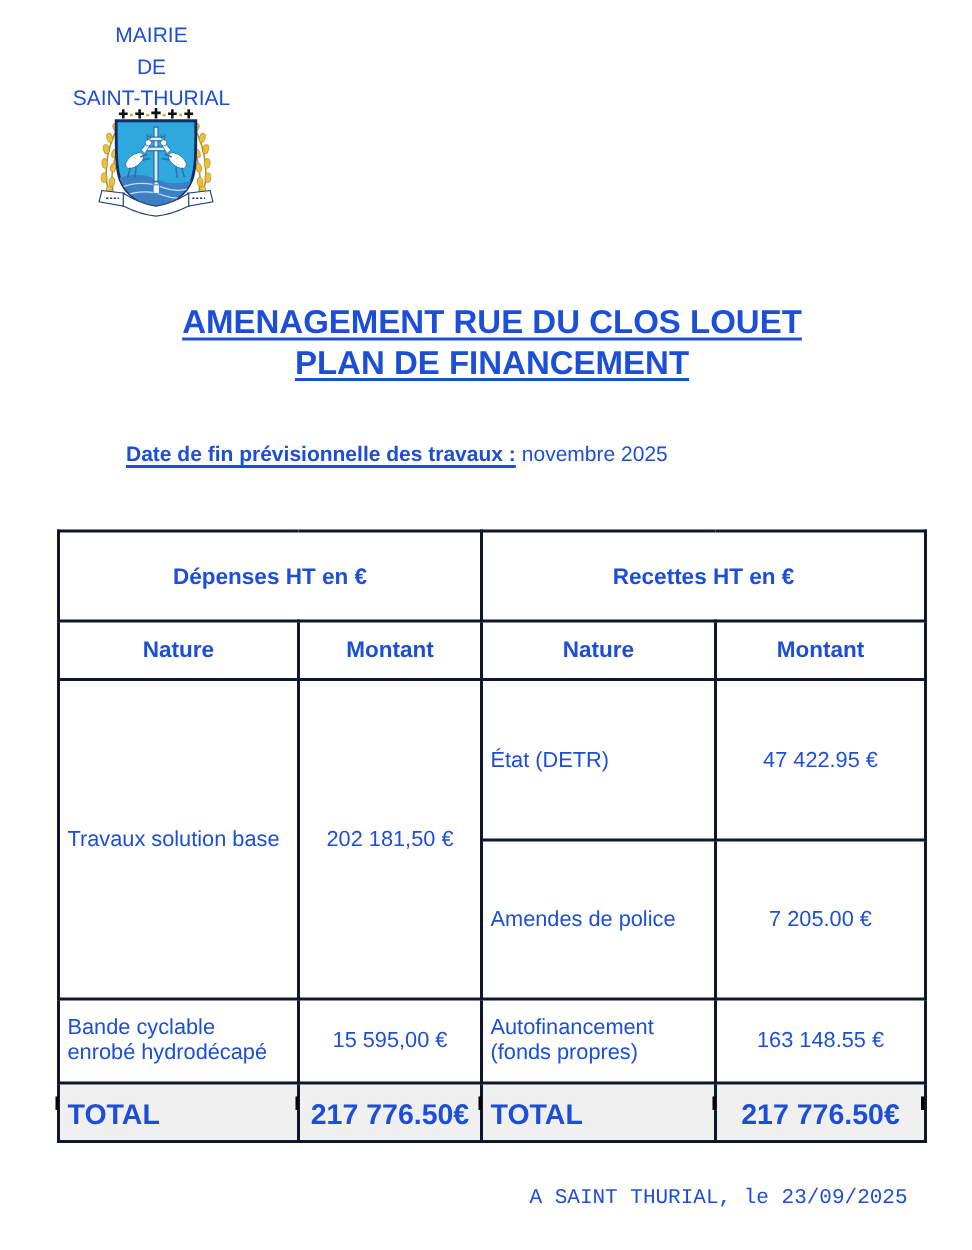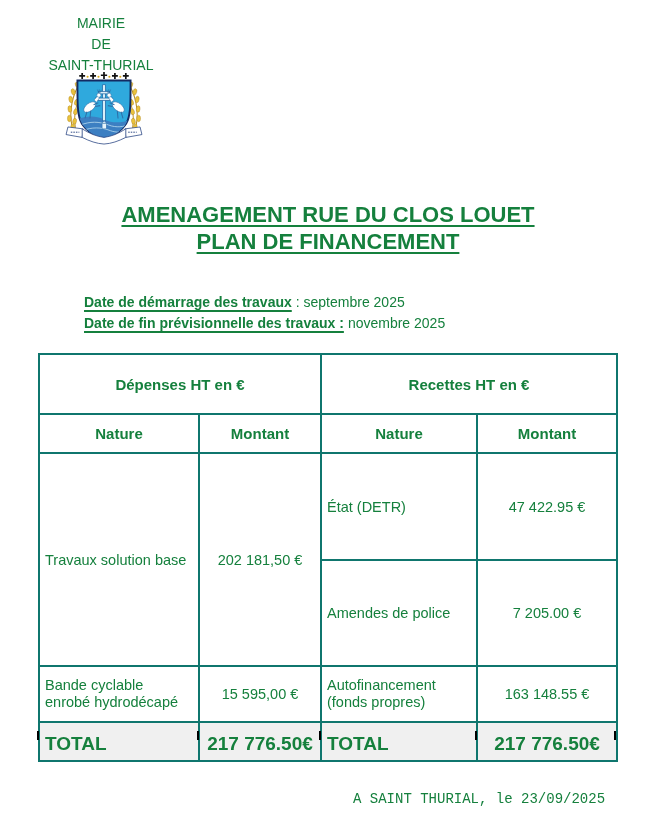--- a/index.html
+++ b/index.html
@@ -1,21 +1,21 @@
 <!DOCTYPE html>
 <html><head>
 <meta charset="utf-8">
 <style>
   html,body { margin:0; padding:0; background:#ffffff; }
   .page {
     position:relative;
     width:648px; height:833px;
     background:#ffffff;
     font-family:"Liberation Sans", sans-serif;
-    color:#15803d;
+    color:#1d4ed8;
     overflow:hidden;
   }
 
   
   .letterhead {
     position:absolute; left:30px; top:13px; width:142px;
     text-align:center; font-size:14px; line-height:21px; font-weight:400;
   }
   .arms { position:absolute; left:60px; top:71px; width:88px; height:74px; }
 
@@ -36,21 +36,21 @@
   }
   .dates .val { margin-left:4px; }
 
   
   table.fin {
     position:absolute; left:38px; top:353px;
     border-collapse:collapse; table-layout:fixed; width:578px;
     font-size:14.5px;
   }
   table.fin th, table.fin td {
-    border:2px solid #0f766e; padding:10px 5px; overflow:hidden;
+    border:2px solid #0f172a; padding:10px 5px; overflow:hidden;
   }
   table.fin th { font-weight:bold; text-align:center; vertical-align:middle; font-size:15px; }
   th.sub { font-size:14.5px; }
   td.nature { text-align:left; vertical-align:middle;margin-left:24px; }
   td.amount { text-align:center; vertical-align:middle; }
   tr.total-row td {
     background:#f0f0f0; font-weight:bold; font-size:19px;
     vertical-align:bottom; padding-bottom:5px;
   }
   tr.total-row td.amount { text-align:center; }
@@ -168,23 +168,20 @@
     </svg>
   </div>
 
   <div class="title-block">
     <div><span class="u">AMENAGEMENT RUE DU CLOS LOUET</span></div>
     <div><span class="u">PLAN DE FINANCEMENT</span></div>
   </div>
 
   <div class="dates">
     <div>
-      <span class="lbl">Date de démarrage des travaux</span><span class="val">: septembre 2025</span>
-    </div>
-    <div>
       <span class="lbl">Date de fin prévisionnelle des travaux :</span><span class="val">novembre 2025</span>
     </div>
   </div>
 
   <table class="fin">
     <colgroup>
       <col style="width:160px">
         <col style="width:122px">
         <col style="width:156px">
         <col style="width:140px">

